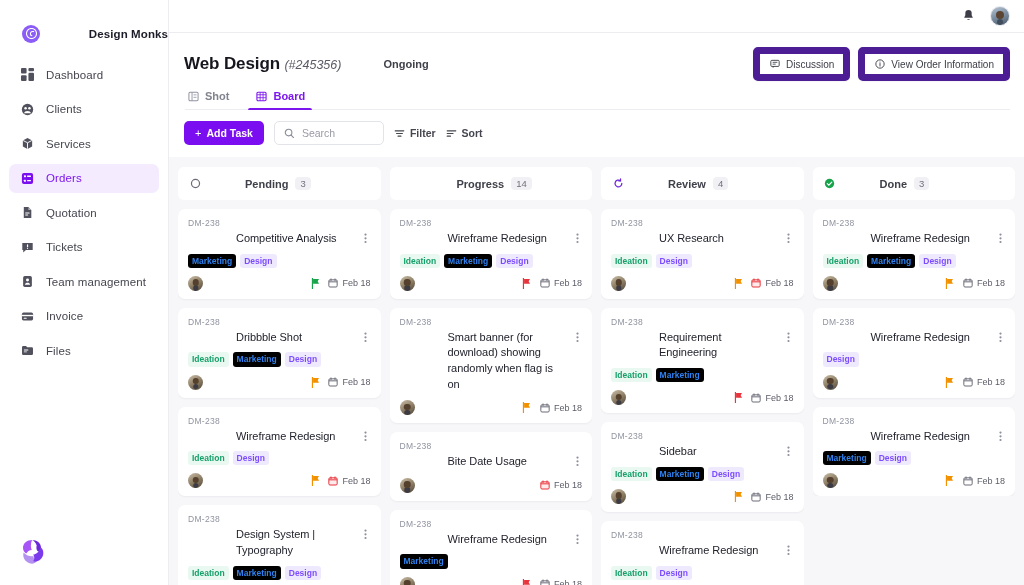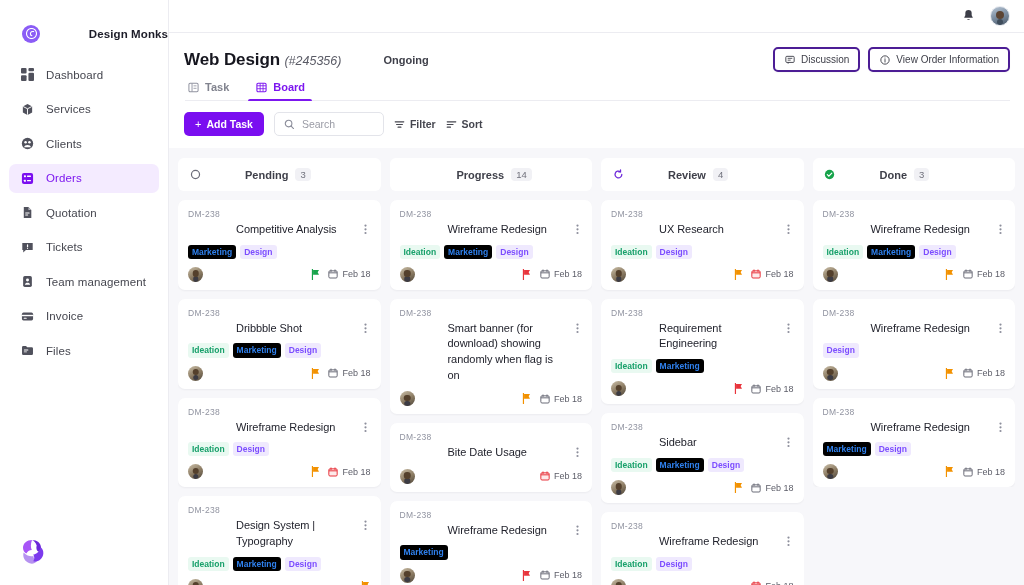--- a/index.html
+++ b/index.html
@@ -68,22 +68,22 @@
   .page-head { padding: 14px 14px 0 15px; }
   .title-row { display: flex; align-items: center; gap: 13px; }
   .proj-title { font-size: 17px; font-weight: bold; color: #16161f; letter-spacing: -.1px; }
   .proj-id { font-size: 12.5px; color: #5a5b66; font-weight: normal; font-style: italic; }
   .status-pill { display: flex; align-items: center; gap: 18px; }
   .status-dot-wrap { width: 11px; height: 11px; display:flex; align-items:center; justify-content:center;}
   .status-text { font-size: 11px; font-weight: bold; color: #3f404a; }
   .head-actions { margin-left: auto; display: flex; gap: 8px; }
   .hbtn {
     display: flex; align-items: center; gap: 6px;
-    height: 25px; padding: 0 9px;
-    border: 2px solid #4c1d95; border-radius: 5px;
+    height: 34px; padding: 0 9px;
+    border: 7px solid #4c1d95; border-radius: 5px;
     background: #fff; font-size: 10px; color: #3c3d47; cursor: pointer;
     box-shadow: 0 1px 1.5px rgba(16,24,40,.04);
     white-space: nowrap;
   }
   .hbtn .ico { width: 11px; height: 11px; display:flex; align-items:center; justify-content:center; }
 
   .tabs { display: flex; gap: 22px; margin: 9px 0 0 1px; border-bottom: 1px solid #ececf1; position: relative; }
   .tab {
     display: flex; align-items: center; gap: 6px;
     padding: 0 2px 7px 2px; font-size: 11px; color: #81838e; cursor: pointer;
@@ -196,38 +196,38 @@
               <rect x="8" y="0" width="6" height="3.4" rx="1.1"></rect>
               <rect x="8" y="5.2" width="6" height="8.8" rx="1.2"></rect>
               <rect x="0" y="7.8" width="6" height="6.2" rx="1.2"></rect>
             </svg>
         </span>
         <span class="nav-label">Dashboard</span>
       </div>
 
       <div class="nav-item">
         <span class="ico">
-          <svg width="13" height="13" viewBox="0 0 14 14" fill="none" stroke="#50515c" stroke-width="1.3">
-              <path d="M7 1.2l5 2.5v6.6L7 12.8 2 10.3V3.7z" fill="#50515c" stroke="none"></path>
-              <path d="M2.3 3.8L7 6.2l4.7-2.4M7 6.3v6.4" stroke="#fff" stroke-width="1"></path>
-            </svg>
-        </span>
-        <span class="nav-label">Services</span>
-      </div>
-
-      <div class="nav-item">
-        <span class="ico">
           <svg width="13" height="13" viewBox="0 0 14 14">
               <circle cx="7" cy="7" r="6.1" fill="#50515c"></circle>
               <circle cx="4.9" cy="5.6" r="1.35" fill="#fff"></circle>
               <circle cx="9.1" cy="5.6" r="1.35" fill="#fff"></circle>
               <path d="M3.3 11c.4-1.5 1.7-2.3 3.7-2.3S10.3 9.5 10.7 11z" fill="#fff"></path>
             </svg>
         </span>
         <span class="nav-label">Clients</span>
+      </div>
+
+      <div class="nav-item">
+        <span class="ico">
+          <svg width="13" height="13" viewBox="0 0 14 14" fill="none" stroke="#50515c" stroke-width="1.3">
+              <path d="M7 1.2l5 2.5v6.6L7 12.8 2 10.3V3.7z" fill="#50515c" stroke="none"></path>
+              <path d="M2.3 3.8L7 6.2l4.7-2.4M7 6.3v6.4" stroke="#fff" stroke-width="1"></path>
+            </svg>
+        </span>
+        <span class="nav-label">Services</span>
       </div>
 
       <div class="nav-item active">
         <span class="ico">
           <svg width="13" height="13" viewBox="0 0 14 14">
               <rect x="1" y="1" width="12" height="12" rx="2.2" fill="#7a0ef0"></rect>
               <rect x="3.2" y="3.6" width="2.1" height="2.1" rx=".5" fill="#fff"></rect>
               <rect x="6.4" y="3.9" width="4.4" height="1.4" rx=".6" fill="#fff"></rect>
               <rect x="3.2" y="8.3" width="2.1" height="2.1" rx=".5" fill="#fff"></rect>
               <rect x="6.4" y="8.6" width="4.4" height="1.4" rx=".6" fill="#fff"></rect>
@@ -356,21 +356,21 @@
 
       <div class="tabs">
         <div class="tab">
           <span class="ico">
             <svg width="11" height="11" viewBox="0 0 12 12" fill="none" stroke="#9193a0" stroke-width="1.1">
                 <rect x="1" y="1.3" width="10" height="9.4" rx="1.3"></rect>
                 <path d="M4.4 1.5v9" stroke-width="1"></path>
                 <path d="M6 4.2h3.3M6 6.9h3.3" stroke-width=".9"></path>
               </svg>
           </span>
-          <span>Task</span>
+          <span>Shot</span>
         </div>
         <div class="tab active">
           <span class="ico">
             <svg width="11" height="11" viewBox="0 0 12 12">
                 <rect x="1" y="1.3" width="10" height="9.4" rx="1.3" fill="none" stroke="#7c16ef" stroke-width="1.2"></rect>
                 <path d="M1.2 4.1h9.6M1.2 7.3h9.6M4.5 1.5v9M7.7 1.5v9" stroke="#7c16ef" stroke-width=".9"></path>
               </svg>
           </span>
           <span>Board</span>
         </div>

